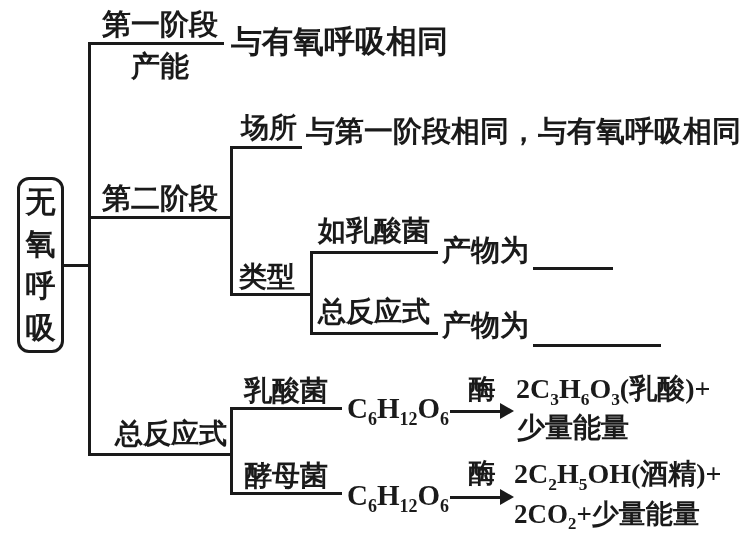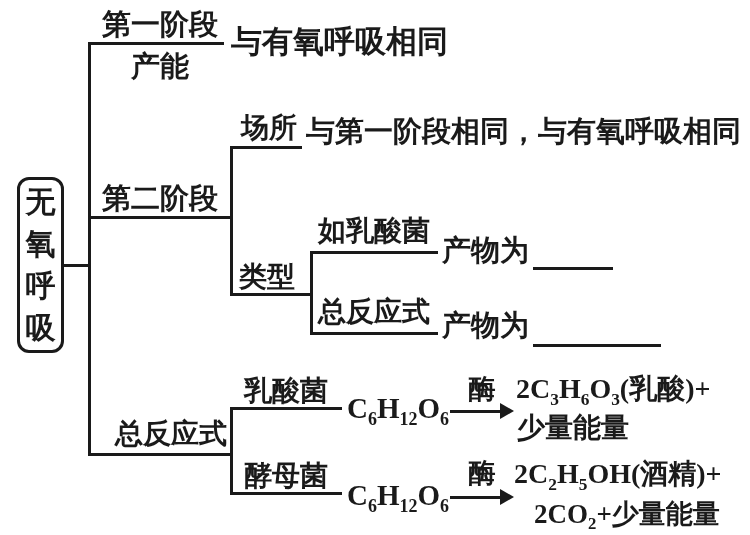--- a/index.html
+++ b/index.html
@@ -112,15 +112,15 @@
   <div class="txt fs28" style="left:517px;top:412px;">少量能量</div>
 
   <div class="txt fs28" style="left:244px;top:460px;">酵母菌</div>
   <div class="txt fs29" style="left:347px;top:479px;">C<sub>6</sub>H<sub>12</sub>O<sub>6</sub></div>
   <div class="enzyme" style="left:450px;top:455px;">酶</div>
   <div class="arrow" style="left:450px;top:489px;">
     <div class="shaft"></div>
     <div class="head"></div>
   </div>
   <div class="txt fs28" style="left:514px;top:458px;">2C<sub>2</sub>H<sub>5</sub>OH(酒精)+</div>
-  <div class="txt fs27" style="left:534px;top:499px;">2CO<sub>2</sub>+少量能量</div>
+  <div class="txt fs27" style="left:514px;top:499px;">2CO<sub>2</sub>+少量能量</div>
 
 </div>
 
 </body></html>

